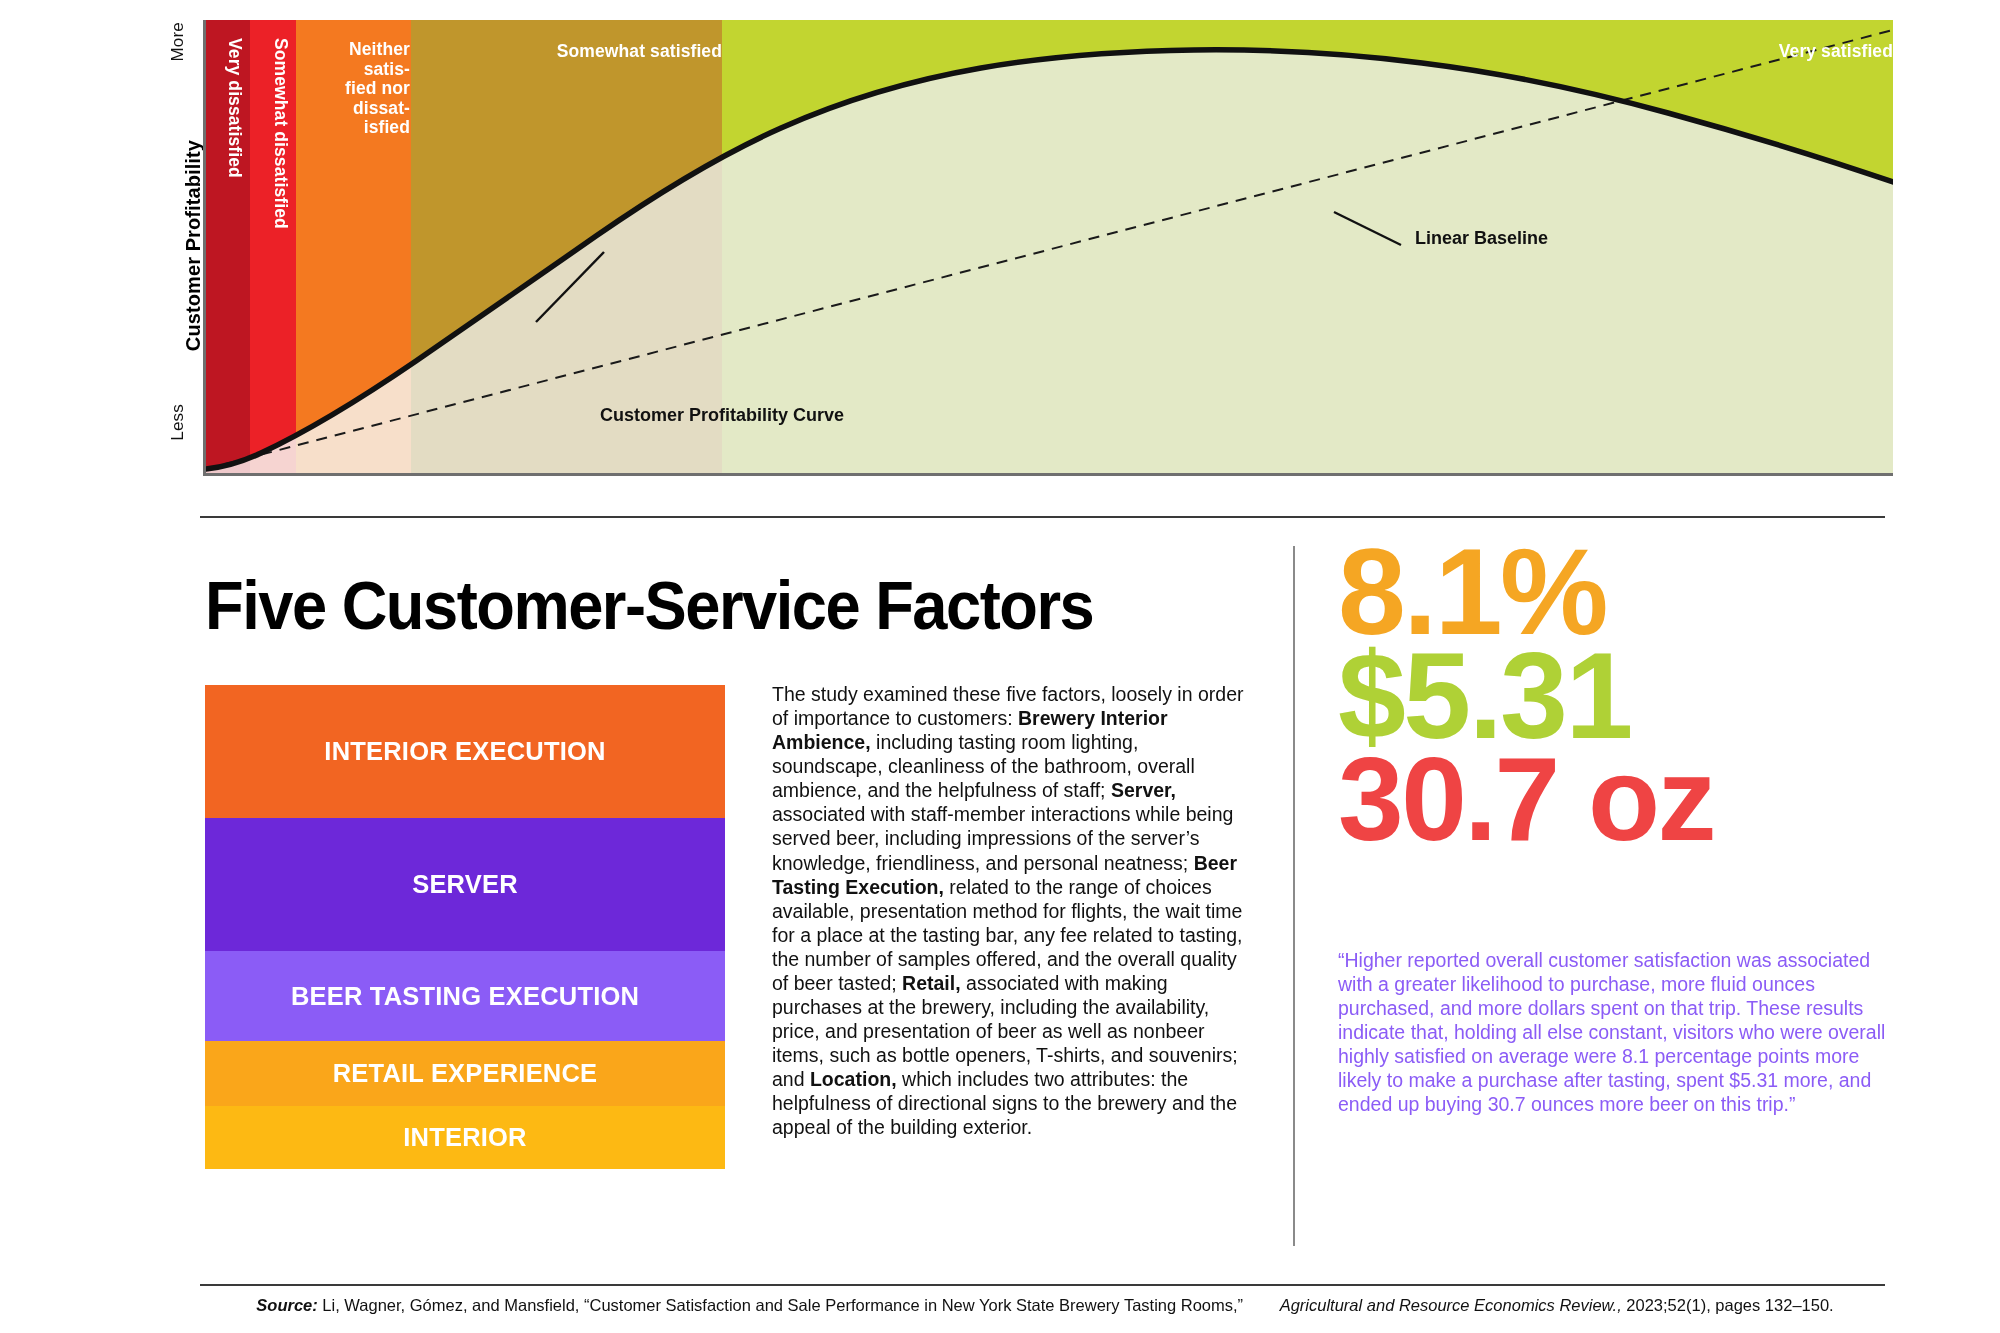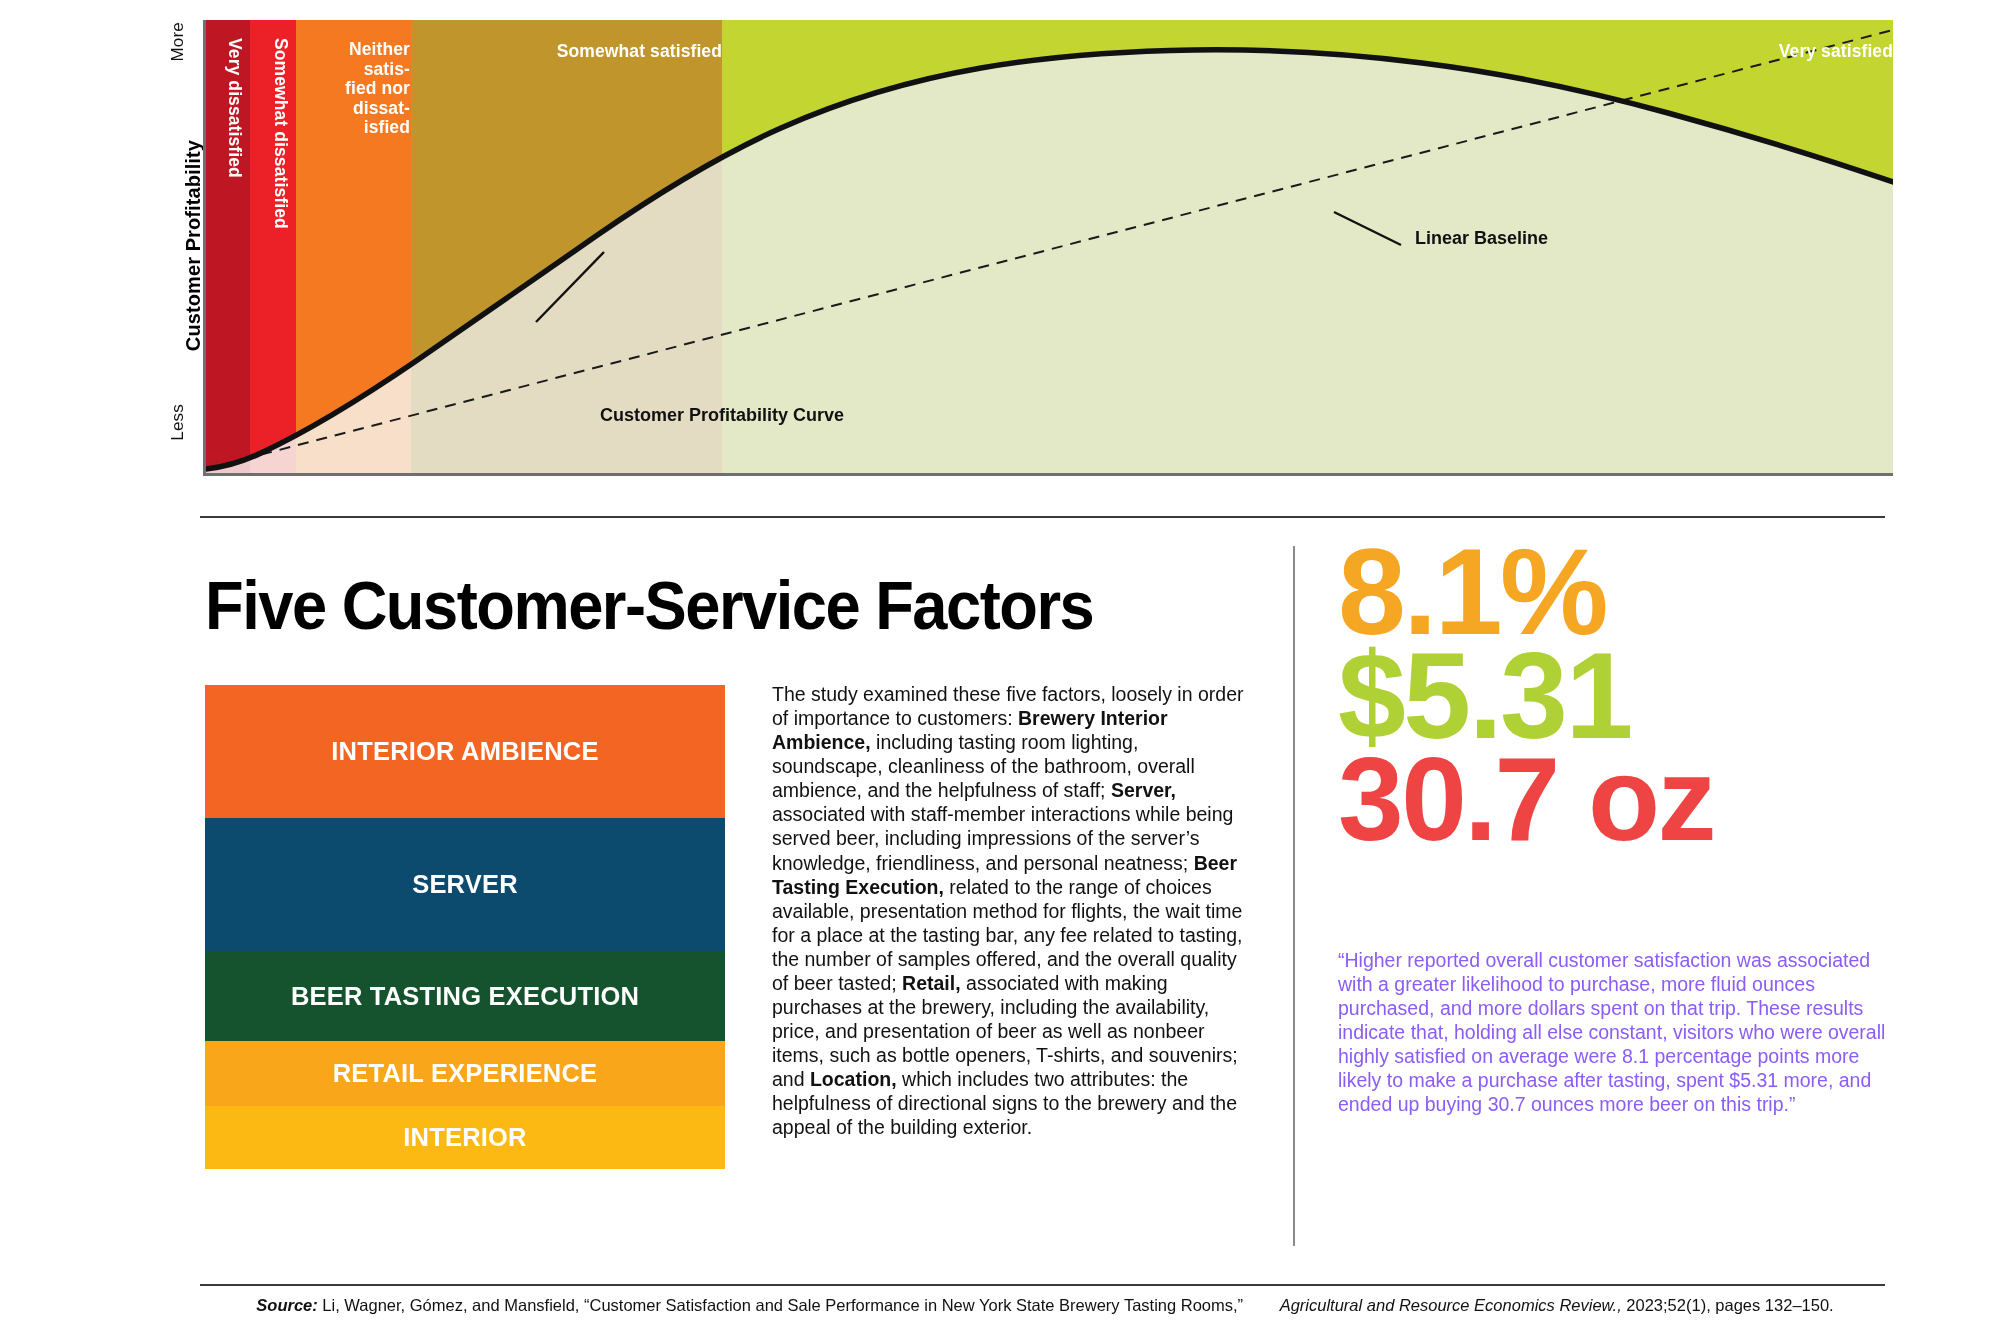--- a/index.html
+++ b/index.html
@@ -256,26 +256,26 @@
   </div>
 
   <div class="rule-top"></div>
 
   <div class="lower">
 
     <div class="headline">Five Customer-Service Factors</div>
 
     <div class="bars">
       <div class="bar b0" style="background: rgb(242, 101, 34);">
-        <span>INTERIOR AMBIENCE</span>
-      </div>
-      <div class="bar b1" style="background: #0c4a6e;">
+        <span>INTERIOR EXECUTION</span>
+      </div>
+      <div class="bar b1" style="background: #6d28d9;">
         <span>SERVER</span>
       </div>
-      <div class="bar b2" style="background: #14532d;">
+      <div class="bar b2" style="background: #8b5cf6;">
         <span>BEER TASTING EXECUTION</span>
       </div>
       <div class="bar b3" style="background: rgb(250, 166, 26);">
         <span>RETAIL EXPERIENCE</span>
       </div>
       <div class="bar b4" style="background: rgb(253, 185, 19);">
         <span>INTERIOR</span>
       </div>
     </div>
 

